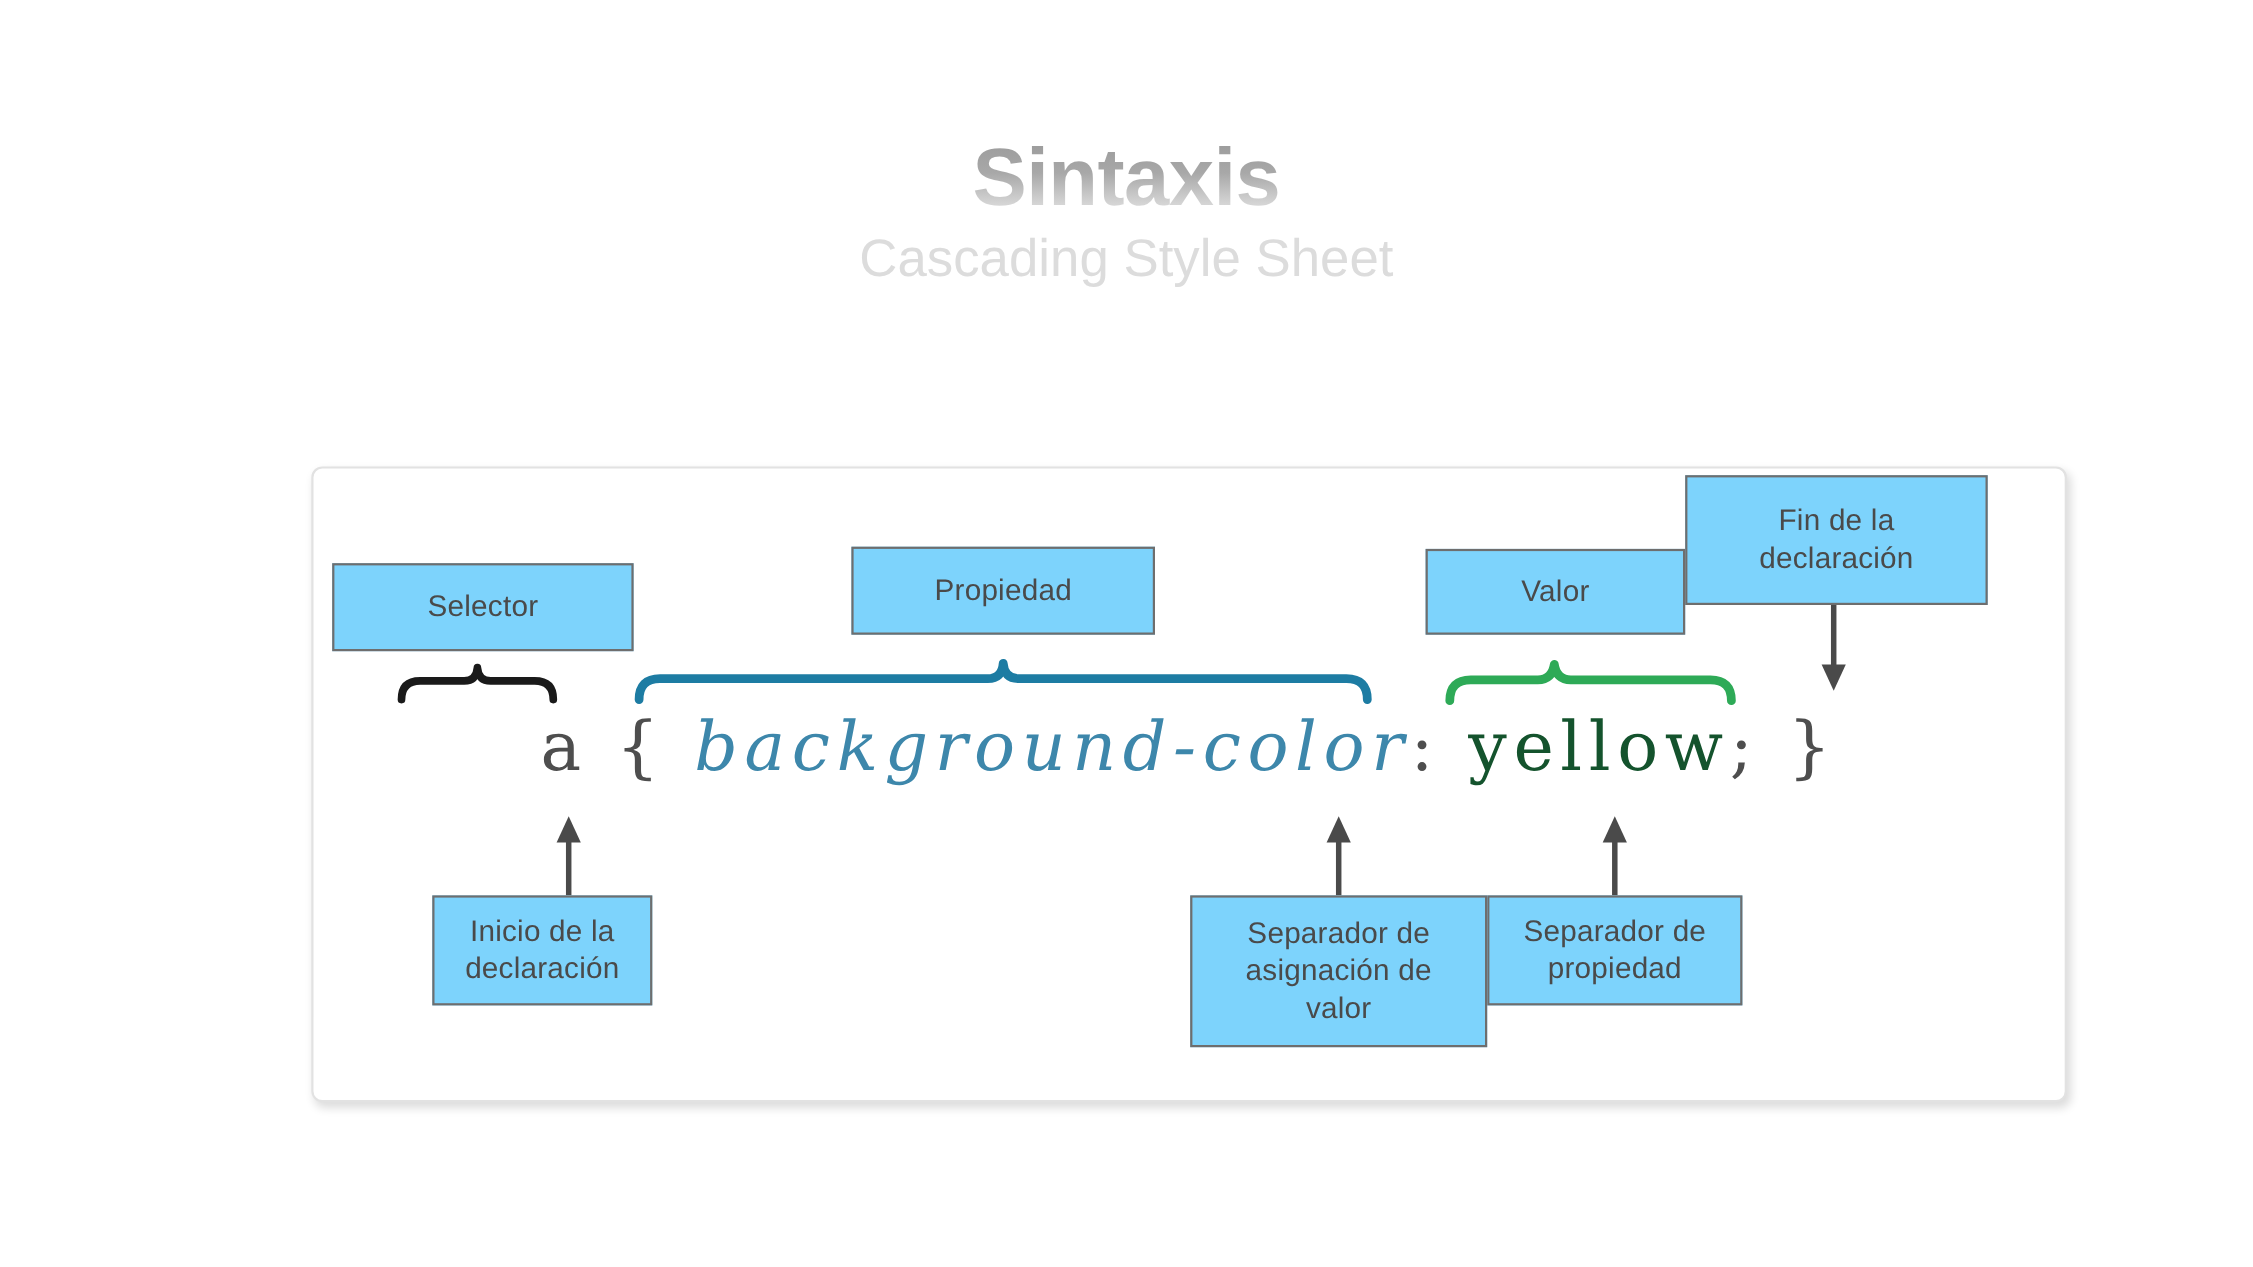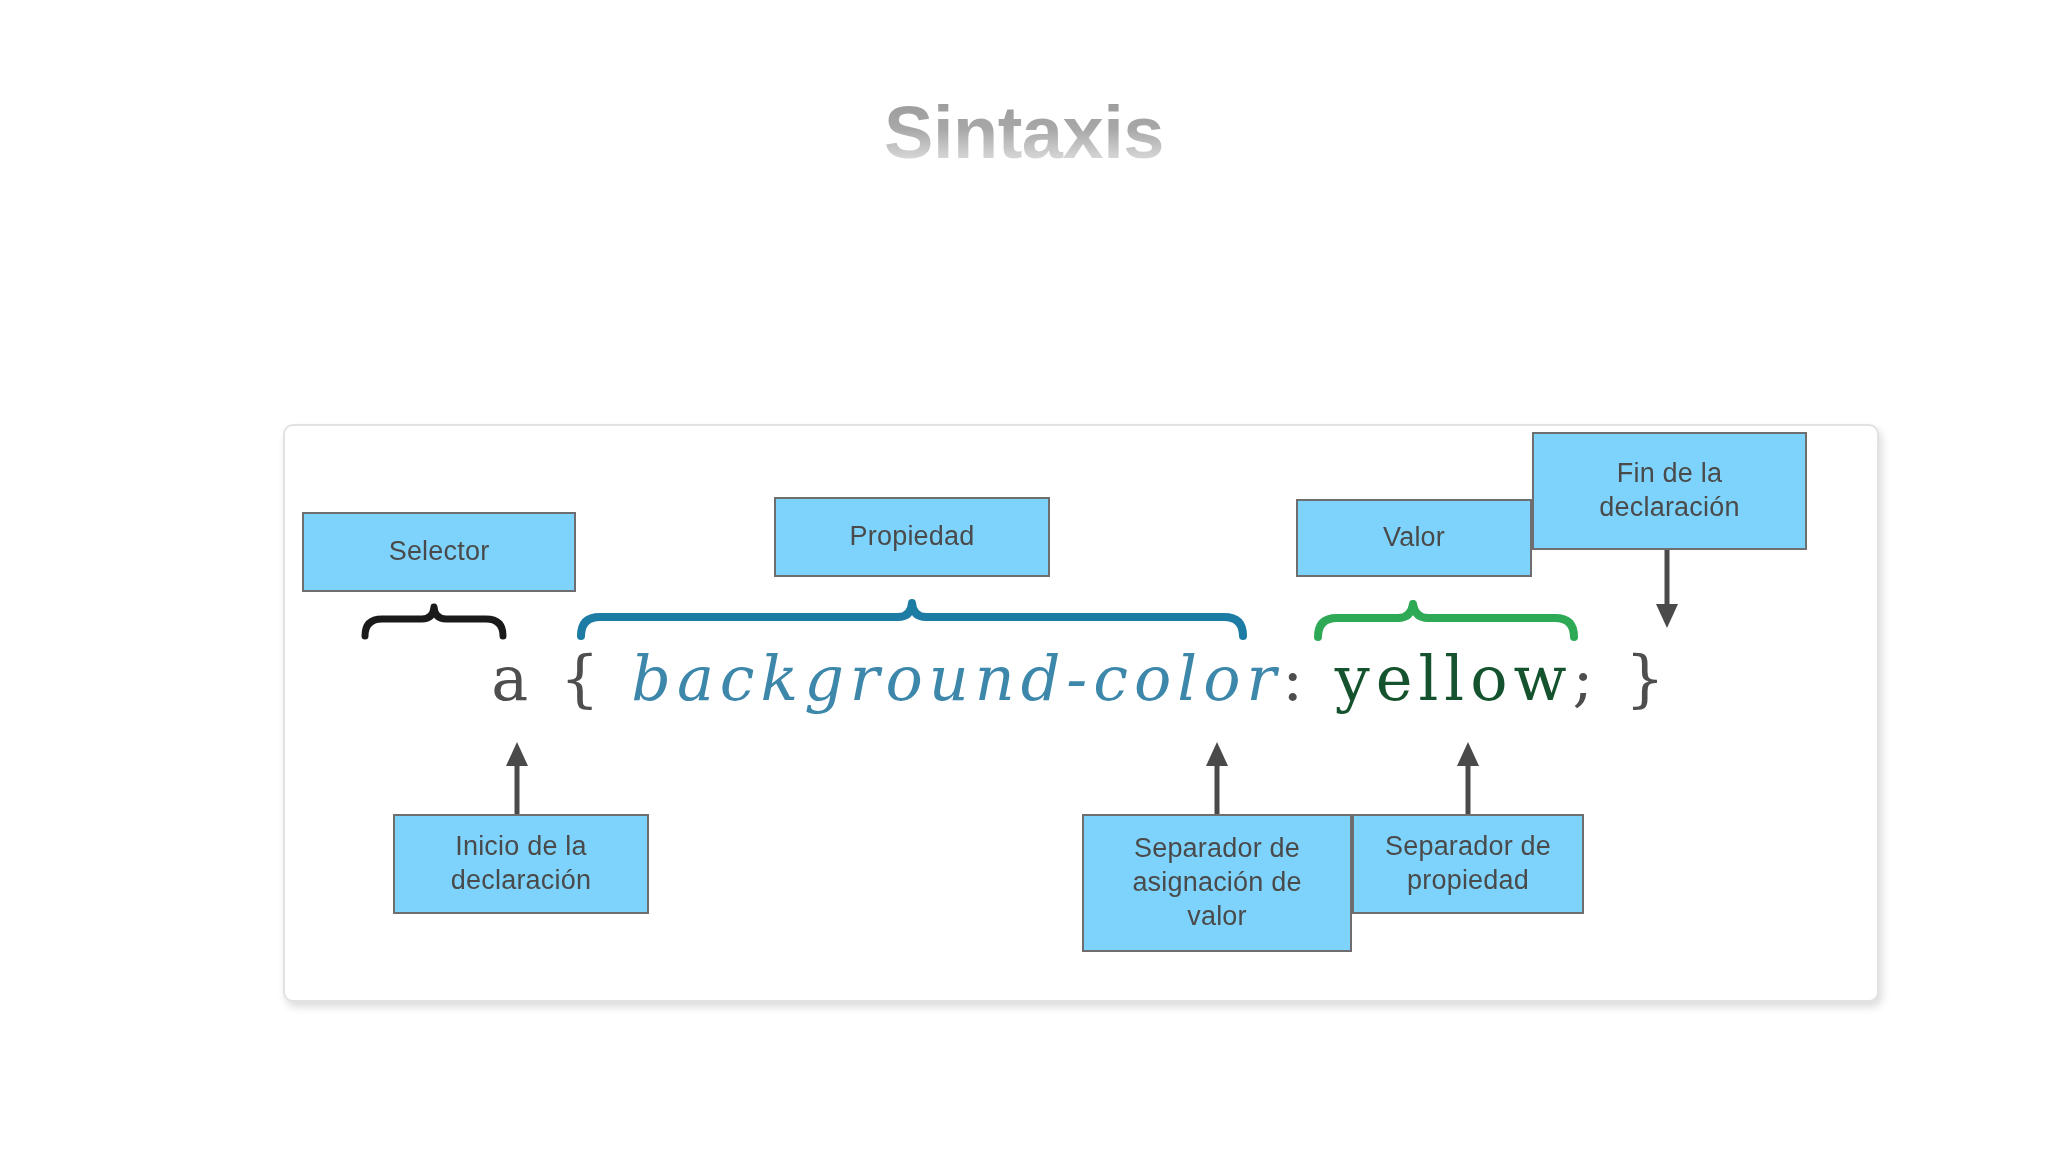--- a/index.html
+++ b/index.html
@@ -30,20 +30,21 @@
   .main-title {
     font-family: "Liberation Sans", sans-serif;
     font-weight: bold;
     font-size: 74px;
     line-height: 1.0;
     letter-spacing: -0.5px;
     background: linear-gradient(180deg, #9a9a9a 0%, #a8a8a8 45%, #cfcfcf 78%, #e6e6e6 100%);
     -webkit-background-clip: text;
     background-clip: text;
     color: transparent;
+    margin-top: 28px;
     -webkit-text-fill-color: transparent;
   }
   .sub-title {
     margin-top: 14px;
     font-family: "Liberation Sans", sans-serif;
     font-weight: normal;
     font-size: 48px;
     line-height: 1.0;
     color: #dcdcdc;
   }
@@ -84,21 +85,21 @@
     line-height: 1.25;
     letter-spacing: 0.2px;
     white-space: pre-line;
   }
 
   #box-selector   { left: 17px;   top: 86px;  width: 274px; height: 80px;  z-index: 6; }
   #box-propiedad  { left: 489px;  top: 71px;  width: 276px; height: 80px;  z-index: 6; }
   #box-valor      { left: 1011px; top: 73px;  width: 236px; height: 78px;  z-index: 6; }
   #box-fin        { left: 1247px; top: 6px;   width: 275px; height: 118px; z-index: 7; }
 
-  #box-inicio     { left: 108px;  top: 388px; width: 256px; height: 100px; z-index: 6; }
+  #box-inicio     { left: 108px;  top: 388px; width: 200px; height: 100px; z-index: 6; }
   #box-sep-asig   { left: 797px;  top: 388px; width: 270px; height: 138px; z-index: 7; }
   #box-sep-prop   { left: 1067px; top: 388px; width: 232px; height: 100px; z-index: 6; }
 
   
   .code-line {
     position: absolute;
     left: 0;
     top: 222px;
     width: 1592px;
     text-align: center;
@@ -123,20 +124,21 @@
     pointer-events: none;
   }
 </style>
 </head>
 <body>
 
 <div id="stage">
 
   <div class="title-wrap">
     <div class="main-title">Sintaxis</div>
+    <div class="sub-title">Cascading Style Sheet</div>
   </div>
 
   <div class="card">
     <div class="inner">
 
       <div class="code-line"><span class="c-dark">a</span><span class="c-dark"> </span><span class="c-dark">{</span><span class="c-dark"> </span><span class="c-blue">background-color</span><span class="c-dark">:</span><span class="c-dark"> </span><span class="c-green">yellow</span><span class="c-dark">;</span><span class="c-dark"> </span><span class="c-dark">}</span></div>
 
       <svg class="overlay" viewBox="0 0 1592 574" width="1592" height="574">
 
         <path d="M 80,210 Q 80,193 97,193 L 137,193 Q 148,193 149,181 Q 150,193 161,193 L 201,193 Q 218,193 218,210" fill="none" stroke="#1a1a1a" stroke-width="7" stroke-linecap="round" stroke-linejoin="round"></path>

